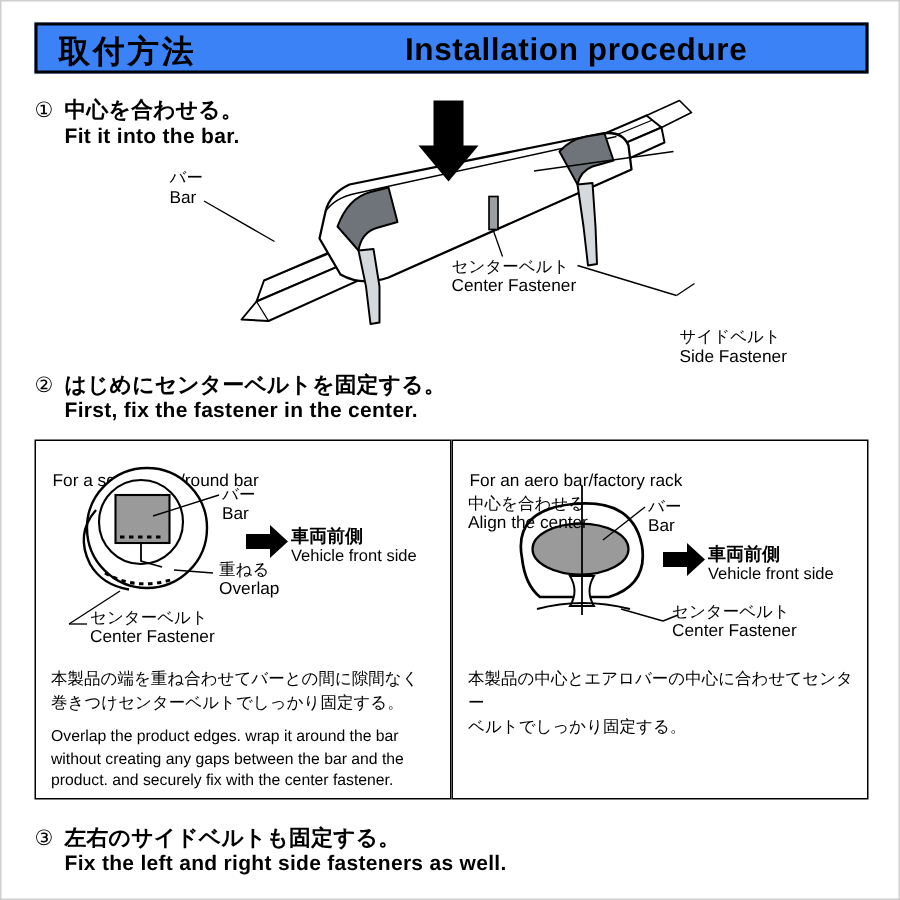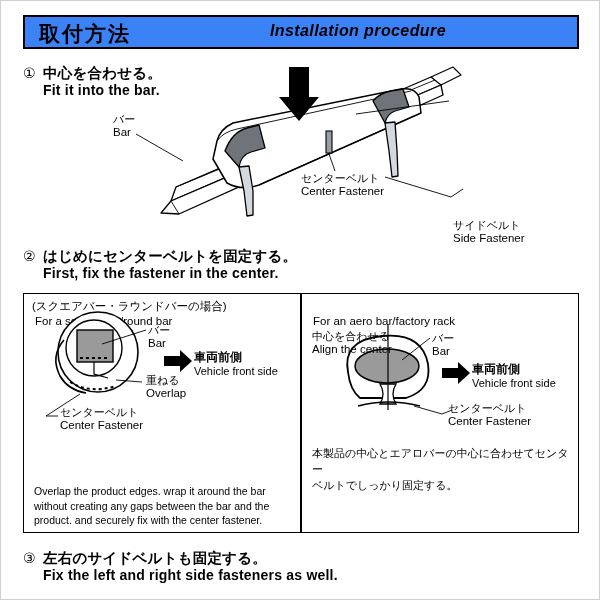--- a/index.html
+++ b/index.html
@@ -22,21 +22,21 @@
     border:2px solid #000;
     box-sizing:border-box;
     background:#3b82f6;
   }
   .header-jp{
     position:absolute;left:14px;top:3px;
     font-size:21px;font-weight:bold;letter-spacing:2px;
   }
   .header-en{
     position:absolute;left:245px;top:5px;
-    font-size:16px;font-weight:bold;letter-spacing:0.4px;font-style:italic;
+    font-size:21px;font-weight:bold;letter-spacing:0.4px;
   }
   
   .step-num{
     position:absolute;font-size:14px;
   }
   .step-jp{
     position:absolute;font-size:14.5px;font-weight:bold;letter-spacing:0.2px;
   }
   .step-en{
     position:absolute;font-size:14px;font-weight:bold;letter-spacing:0.2px;
@@ -138,21 +138,20 @@
   <div class="lbl" style="left:452px;top:186px;margin-top:32px;">
     <span class="jp">サイドベルト</span>
     <span class="en">Side Fastener</span>
   </div>
 
   <span class="step-num" style="left:22px;top:247px;">②</span>
   <span class="step-jp" style="left:42px;top:246px;">はじめにセンターベルトを固定する。</span>
   <span class="step-en" style="left:42px;top:264px;">First, fix the fastener in the center.</span>
 
   <div class="panel" id="panel-left">
-    <span class="panel-head-jp">(スクエアバー・ラウンドバーの場合)</span>
     <span class="panel-head-en">For a square bar/round bar</span>
 
     <svg width="278" height="240">
 
       <circle cx="74" cy="58" r="40" fill="#ffffff" stroke="#000" stroke-width="1.6"></circle>
 
       <circle cx="70" cy="54" r="28" fill="#ffffff" stroke="#000" stroke-width="1.4"></circle>
 
       <rect x="53" y="36" width="36" height="32" fill="#9a9a9a" stroke="#000" stroke-width="1.4"></rect>
 
@@ -185,20 +184,22 @@
     </div>
     <div class="lbl" style="left:122px;top:80px;">
       <span class="jp">重ねる</span>
       <span class="en">Overlap</span>
     </div>
     <div class="lbl" style="left:36px;top:112px;">
       <span class="jp">センターベルト</span>
       <span class="en">Center Fastener</span>
     </div>
 
+    <div class="body-jp" style="left:10px;top:152px;width:262px;">本製品の端を重ね合わせてバーとの間に隙間なく
+巻きつけセンターベルトでしっかり固定する。</div>
     <div class="body-en" style="left:10px;top:190px;width:264px;">Overlap the product edges. wrap it around the bar
 without creating any gaps between the bar and the
 product. and securely fix with the center fastener.</div>
   </div>
 
   <div class="panel" id="panel-right">
     <span class="panel-head-en">For an aero bar/factory rack</span>
 
     <svg width="278" height="240">
 

